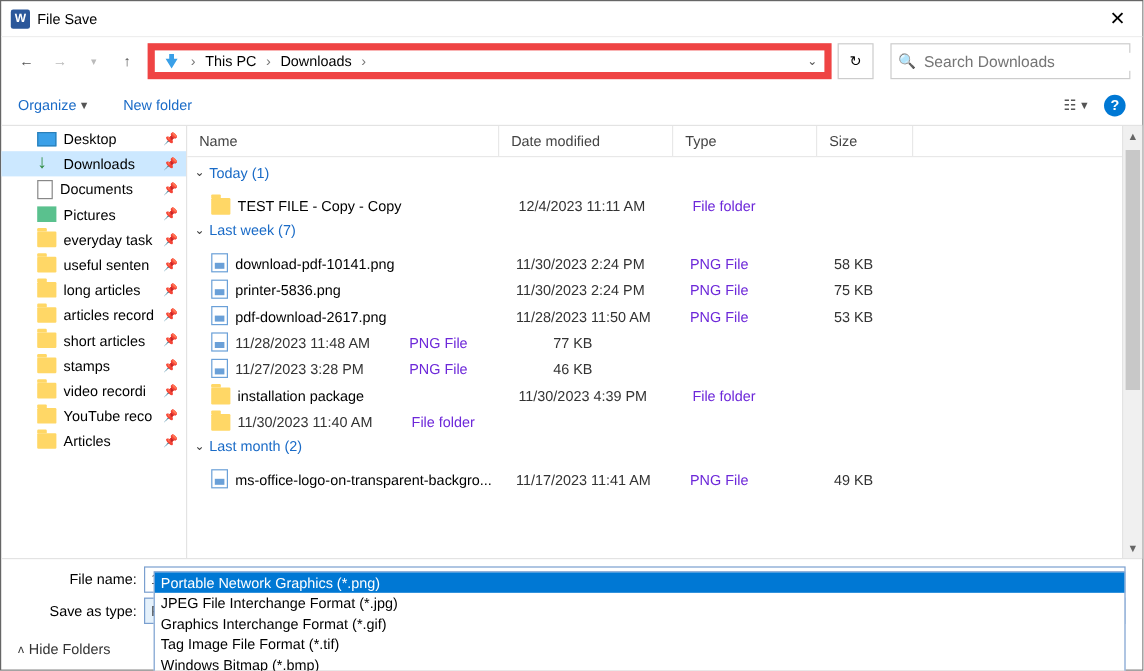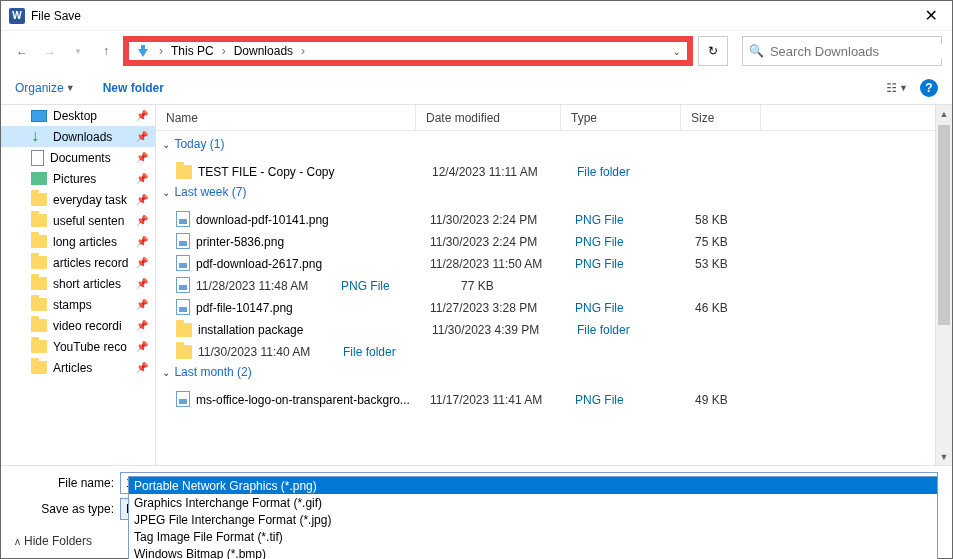--- a/index.html
+++ b/index.html
@@ -13,21 +13,21 @@
 .navbtn { width: 22px; height: 22px; display: flex; align-items: center; justify-content: center; color: #555; cursor: pointer; }
 .navbtn.disabled { color: #bbb; cursor: default; }
 .address { flex: 1; height: 30px; border: 6px solid #ef4444; display: flex; align-items: center; padding: 0 6px; gap: 4px; }
 .address .seg { color: #000; }
 .address .chev::after { content: "›"; color: #777; margin: 0 4px; }
 .refresh { width: 30px; height: 30px; border: 1px solid #ccc; display: flex; align-items: center; justify-content: center; cursor: pointer; margin-left:-1px;}
 .search { width: 200px; height: 30px; border: 1px solid #ccc; display: flex; align-items: center; padding: 0 6px; gap: 6px; margin-left: 8px; }
 .search input { border: none; outline: none; flex:1; font-size:13px; }
 .toolbar { height: 34px; display: flex; align-items: center; padding: 0 14px; border-bottom: 1px solid #e3e3e3; }
 .toolbar .orglink { color: #1a6bc7; cursor: pointer; display:flex; align-items:center; gap:2px;}
-.toolbar .nflink { color: #1a6bc7; cursor: pointer; margin-left: 28px; font-weight: bold; }
+.toolbar .nflink { color: #1a6bc7; cursor: pointer; margin-left: 28px; }
 .toolbar .right { margin-left: auto; display:flex; align-items:center; gap:12px;}
 .viewbtn { display:flex; align-items:center; gap:2px; cursor:pointer; color:#555;}
 .helpbtn { width:18px; height:18px; border-radius:50%; background:#0078d4; color:#fff; display:flex; align-items:center; justify-content:center; font-weight:bold; cursor:pointer;}
 .body { flex: 1; display: flex; min-height: 0; border-bottom:1px solid #e3e3e3;}
 .sidebar { width: 155px; overflow: hidden; border-right:1px solid #e3e3e3;}
 .sideitem { height: 21px; display: flex; align-items: center; padding-left: 30px; gap: 6px; cursor: pointer; white-space: nowrap; }
 .sideitem.selected { background: #cce8ff; }
 .sideitem .fico { width:16px; height:13px; background:#ffd766; border-radius:1px; display:inline-block; position:relative;}
 .sideitem .fico::before{content:""; position:absolute; top:-3px; left:0; width:8px; height:3px; background:#ffd766; border-radius:1px 1px 0 0;}
 .sideitem .pin { margin-left:auto; margin-right:6px; color:#888; font-size:10px; }
@@ -44,21 +44,21 @@
 .group { display:flex; align-items:center; height:26px; padding-left:6px; gap:4px; cursor:pointer;}
 .group .caret{color:#404040;font-size:10px;}
 .group .label{color:#1a6bc7;}
 .frow { display:flex; height:22px; align-items:flex-end; padding-left:20px;}
 .frow .ico{width:16px;height:14px;margin-right:6px;display:inline-block;}
 .frow .ico.folder{background:#ffd766;border-radius:1px;position:relative;}
 .frow .ico.folder::before{content:"";position:absolute;top:-3px;left:0;width:8px;height:3px;background:#ffd766;border-radius:1px 1px 0 0;}
 .frow .ico.png{width:14px;height:16px;background:#fff;border:1px solid #6aa0d8;position:relative;}
 .frow .ico.png::after{content:"";position:absolute;bottom:2px;left:2px;right:2px;height:5px;background:#6aa0d8;}
 .frow .n{width:234px;white-space:nowrap;overflow:hidden;text-overflow:ellipsis;}
-.frow .d{width:145px;color:#333;} .frow .t{width:120px;color:#0369a1;margin-top:28px;} .frow .s{width:80px;color:#333;}
+.frow .d{width:145px;color:#333;} .frow .t{width:120px;color:#6d28d9;margin-top:28px;} .frow .s{width:80px;color:#333;}
 .vscroll{width:17px;background:#f0f0f0;border-left:1px solid #e3e3e3;position:relative;}
 .vscroll .thumb{position:absolute;top:20px;left:2px;right:2px;height:200px;background:#c8c8c8;}
 .vscroll .arr{position:absolute;left:0;right:0;height:17px;display:flex;align-items:center;justify-content:center;color:#666;font-size:9px;}
 .vscroll .arr.up{top:0;} .vscroll .arr.dn{bottom:0;}
 .bottom { padding: 6px 14px 10px 14px; }
 .fldrow { display:flex; align-items:center; margin-bottom:4px;}
 .fldrow .lbl{width:105px; text-align:right; padding-right:6px;}
 .fldrow .ctl{flex:1;}
 .combo{width:100%;height:22px;border:1px solid #7a9fcf;background:#fff;padding:0 5px;display:flex;align-items:center;position:relative;}
 .combo.hl{background:#e5f1fb;}
@@ -234,21 +234,20 @@
               <span class="s">53 KB</span>
             </div>
             <div class="frow">
               <span class="ico png"></span>
               <span class="d">11/28/2023 11:48 AM</span>
               <span class="t">PNG File</span>
               <span class="s">77 KB</span>
             </div>
             <div class="frow">
               <span class="ico png"></span>
-              <span class="n">pdf-file-10147.png</span>
               <span class="d">11/27/2023 3:28 PM</span>
               <span class="t">PNG File</span>
               <span class="s">46 KB</span>
             </div>
             <div class="frow">
               <span class="ico folder"></span>
               <span class="n">installation package</span>
               <span class="d">11/30/2023 4:39 PM</span>
               <span class="t">File folder</span>
               <span class="s"></span>
@@ -300,18 +299,18 @@
         </div>
     </div>
     <div class="hidefold">
         <span style="font-size:10px;">ʌ</span>
         <span>Hide Folders</span>
       </div>
   </div>
 
   <div class="dropdown" id="dropdown">
       <div class="opt sel">Portable Network Graphics (*.png)</div>
+      <div class="opt">JPEG File Interchange Format (*.jpg)</div>
       <div class="opt">Graphics Interchange Format (*.gif)</div>
-      <div class="opt">JPEG File Interchange Format (*.jpg)</div>
       <div class="opt">Tag Image File Format (*.tif)</div>
       <div class="opt">Windows Bitmap (*.bmp)</div>
     </div>
 </div>
 
 </body></html>

